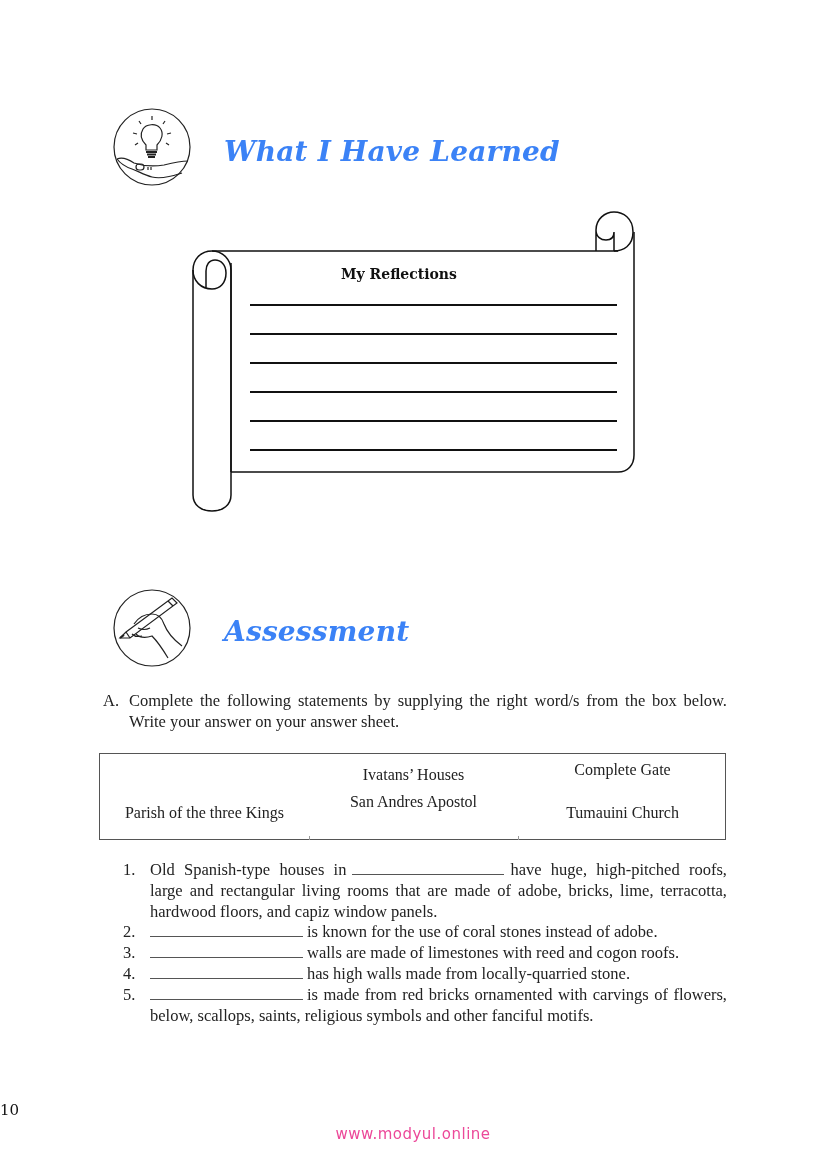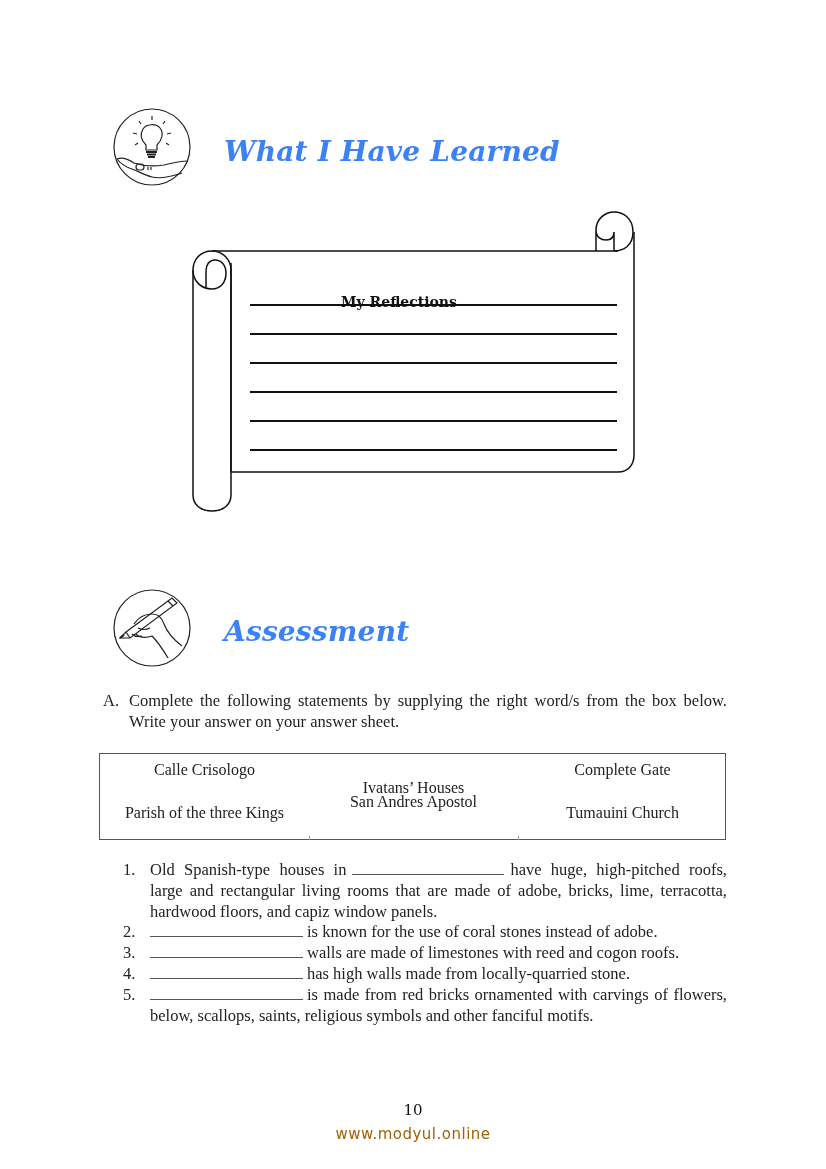--- a/index.html
+++ b/index.html
@@ -10,21 +10,21 @@
     position: absolute; font-family: "DejaVu Serif", serif; font-weight: bold;
     font-style: italic; font-size: 28px; letter-spacing: 0.2px; color: #3b82f6;
   }
 
   #scroll-svg { position: absolute; left: 185px; top: 210px; }
   .reflect-title {
     position: absolute; left: 0; width: 826px; top: 266px; text-align: center;
     font-family: "DejaVu Serif", serif; font-weight: bold; font-size: 14px;
     padding-left: 60px; box-sizing: border-box;
   }
-  .reflect-title span { display:inline-block;margin-top:28px; }
+  .reflect-title span { display:inline-block; }
 
   .instruction {
     position: absolute; left: 103px; top: 690px; width: 624px;
     font-family: "Liberation Serif", serif; font-size: 16.5px; line-height: 21px; color: #222;
   }
   .instruction .letter { position: absolute; left: 0; top: 0; }
   .instruction .text { margin-left: 26px; text-align: justify; }
 
   .word-box {
     position: absolute; left: 99px; top: 753px; width: 627px; height: 87px;
@@ -38,26 +38,26 @@
     position: absolute; left: 123px; top: 860px; width: 604px;
     font-family: "Liberation Serif", serif; font-size: 16.5px; line-height: 20.8px; color: #222;
   }
   .item { position: relative; padding-left: 27px; text-align: justify; }
   .item .num { position: absolute; left: 0; top: 0; }
   .blank { display: inline-block; border-bottom: 1px solid #555; height: 14px; vertical-align: baseline; }
   .blank.b1 { width: 152px; margin: 0 6px; }
   .blank.b2 { width: 153px; margin-right: 4px; }
 
   .page-number {
-    position: absolute; left: 0; width: 826px; top: 1101px; text-align: center;
+    position: absolute; left: 0; width: 826px; top: 1101px; text-align: left;
     font-family: "DejaVu Serif", serif; font-size: 15px; color: #111;
   }
   .watermark {
     position: absolute; left: 0; width: 826px; top: 1125px; text-align: center;
-    font-family: "DejaVu Sans", sans-serif; font-size: 15px; color: #a16207; letter-spacing: 0.5px;
+    font-family: "DejaVu Sans", sans-serif; font-size: 15px; color: #ec4899; letter-spacing: 0.5px;
   }
 </style>
 </head>
 <body>
 
 <div class="section-icon" style="left:112px; top:107px;">
   <svg width="80" height="80" viewBox="0 0 80 80" fill="none" stroke="#222" stroke-width="1.2">
     <circle cx="40" cy="40" r="38"></circle>
 
     <path d="M34 38 C29 33 28 27 31 22 C34 17 44 16 48 21 C52 26 50 33 45 38 L45 43 L34 43 Z"></path>
@@ -120,22 +120,21 @@
   </svg>
 </div>
 <div class="section-title" style="left:224px; top:615px;">Assessment</div>
 
 <div class="instruction">
   <span class="letter">A.</span>
   <div class="text">Complete the following statements by supplying the right word/s from the box below. Write your answer on your answer sheet.</div>
 </div>
 
 <div class="word-box">
-  <div class="cell" style="left:0; top:5px;">Calle Crisologo</div>
-  <div class="cell" style="left:209px; top:23px;">Ivatans’ Houses</div>
+  <div class="cell" style="left:209px; top:10px;">Ivatans’ Houses</div>
   <div class="cell" style="left:418px; top:5px;">Complete Gate</div>
   <div class="cell" style="left:0; top:48px;">Parish of the three Kings</div>
   <div class="cell" style="left:209px; top:37px;">
     <div>San Andres Apostol</div>
   </div>
   <div class="cell" style="left:418px; top:48px;">Tumauini Church</div>
   <div class="tick" style="left:209px;"></div>
   <div class="tick" style="left:418px;"></div>
 </div>
 

